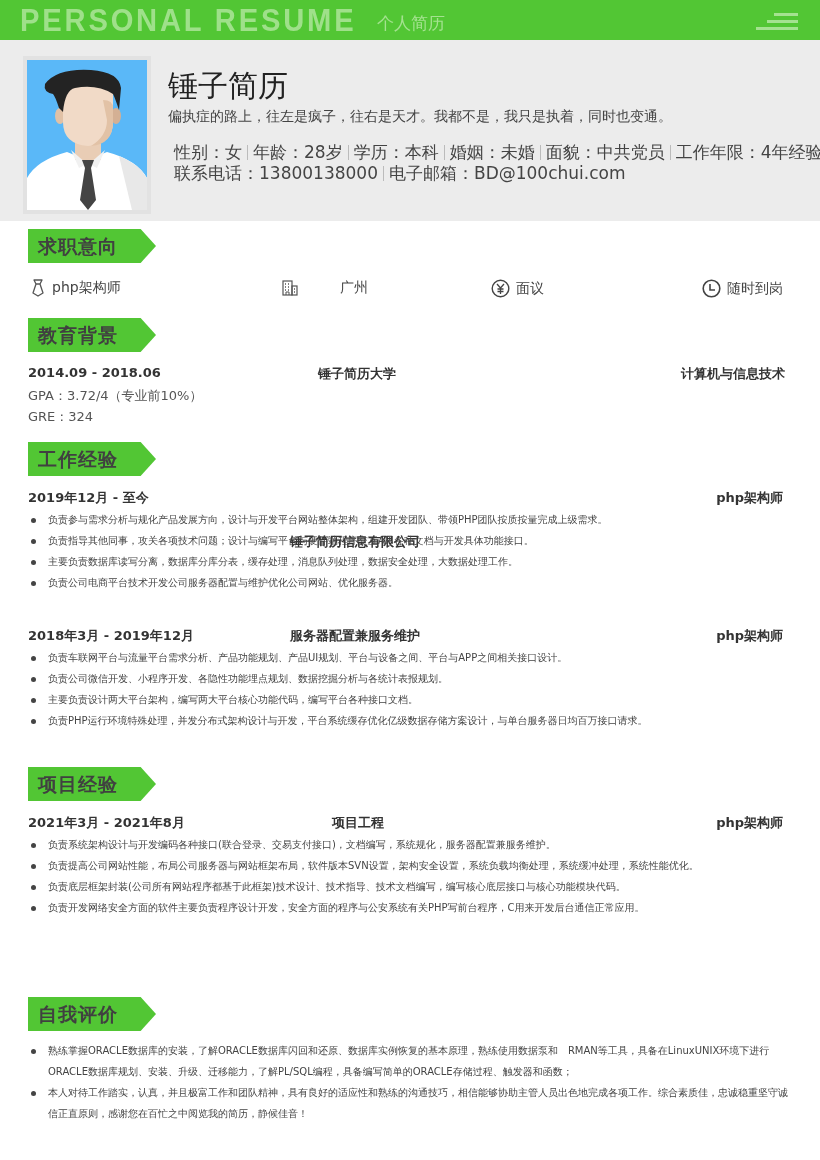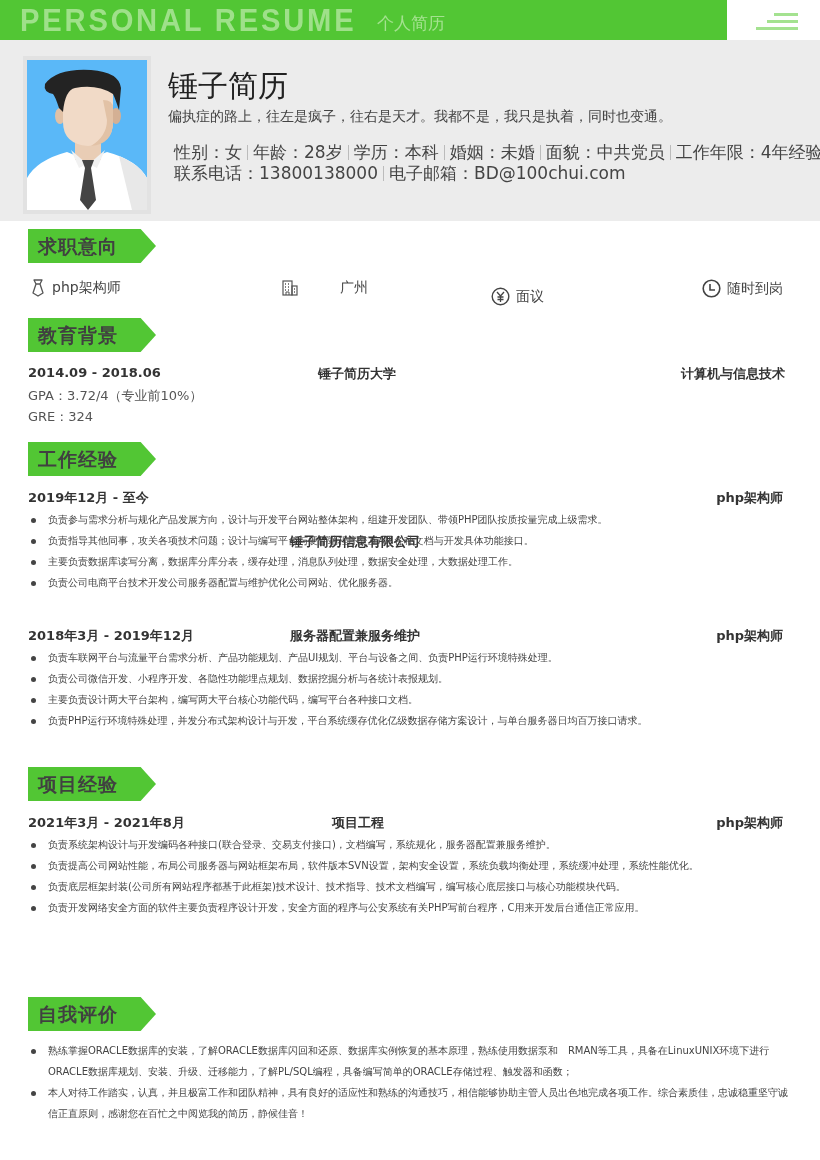--- a/index.html
+++ b/index.html
@@ -1,20 +1,20 @@
 <!DOCTYPE html>
 <html><head>
 <meta charset="utf-8">
 <style>
   * { box-sizing: border-box; margin: 0; padding: 0; }
   html, body { width: 820px; height: 1160px; background: #ffffff; overflow: hidden; }
   body { font-family: "DejaVu Sans", "Liberation Sans", sans-serif; color: #333; position: relative; }
 
   
-  .topbar { position: absolute; left: 0; top: 0; width: 727px; height: 40px; background: #52c634; }
+  .topbar { position: absolute; left: 0; top: 0; width: 820px; height: 40px; background: #52c634; }
   .topbar .en { position: absolute; left: 20px; top: 2px; font-family: "Liberation Sans", sans-serif; font-weight: bold; font-size: 31px; letter-spacing: 3px; color: #9fe08a; line-height: 38px; transform: scaleX(0.94); transform-origin: left center; }
   .topbar .cn { position: absolute; left: 377px; top: 11px; font-size: 17px; color: #a4e290; line-height: 24px; }
   .menu-icon { position: absolute; left: 755px; top: 13px; width: 43px; height: 18px; cursor: pointer; }
   .menu-icon span { position: absolute; right: 0; height: 3px; background: #a4e290; }
   .menu-icon .l1 { top: 0; width: 24px; }
   .menu-icon .l2 { top: 7px; width: 31px; }
   .menu-icon .l3 { top: 14px; width: 42px; }
 
   
   .profile { position: absolute; left: 0; top: 40px; width: 820px; height: 181px; background: #ececec; }
@@ -107,21 +107,21 @@
 </div>
 <div class="intent" style="left:282px;gap:35px;">
   <svg width="17" height="16" viewBox="0 0 17 16">
       <rect x="1" y="1" width="9" height="14" fill="none" stroke="#555" stroke-width="1.2"></rect>
       <rect x="10" y="6" width="5" height="9" fill="none" stroke="#555" stroke-width="1.2"></rect>
       <path d="M3 4h1M6 4h1M3 7h1M6 7h1M3 10h1M6 10h1M12 9h1M12 12h1" stroke="#555" stroke-width="1.4"></path>
       <path d="M4 15v-3h3v3" stroke="#555" stroke-width="1" fill="none"></path>
     </svg>
   <span>广州</span>
 </div>
-<div class="intent" style="left:491px;margin-top:8px;">
+<div class="intent" style="left:491px;">
   <svg width="19" height="19" viewBox="0 0 19 19">
       <circle cx="9.5" cy="9.5" r="8.3" fill="none" stroke="#444" stroke-width="1.4"></circle>
       <path d="M6 5 L9.5 9 L13 5 M9.5 9 V15 M6.5 10 H12.5 M6.5 12.5 H12.5" fill="none" stroke="#444" stroke-width="1.3"></path>
     </svg>
   <span>面议</span>
 </div>
 <div class="intent" style="left:702px;">
   <svg width="19" height="19" viewBox="0 0 19 19">
       <circle cx="9.5" cy="9.5" r="8.3" fill="none" stroke="#444" stroke-width="1.6"></circle>
       <path d="M8 5 V11 H13" fill="none" stroke="#444" stroke-width="1.6"></path>
@@ -157,21 +157,21 @@
   <li>主要负责数据库读写分离，数据库分库分表，缓存处理，消息队列处理，数据安全处理，大数据处理工作。</li>
   <li>负责公司电商平台技术开发公司服务器配置与维护优化公司网站、优化服务器。</li>
 </ul>
 
 <div class="row" style="top:627px;">
   <span class="abs b" style="left:0;">2018年3月 - 2019年12月</span>
   <span class="abs b" style="left:262px;">服务器配置兼服务维护</span>
   <span class="abs b" style="right:2px;">php架构师</span>
 </div>
 <ul class="bullets" style="top:647px;">
-  <li>负责车联网平台与流量平台需求分析、产品功能规划、产品UI规划、平台与设备之间、负责PHP运行环境特殊处理。</li>
+  <li>负责车联网平台与流量平台需求分析、产品功能规划、产品UI规划、平台与设备之间、平台与APP之间相关接口设计。</li>
   <li>负责公司微信开发、小程序开发、各隐性功能埋点规划、数据挖掘分析与各统计表报规划。</li>
   <li>主要负责设计两大平台架构，编写两大平台核心功能代码，编写平台各种接口文档。</li>
   <li>负责PHP运行环境特殊处理，并发分布式架构设计与开发，平台系统缓存优化亿级数据存储方案设计，与单台服务器日均百万接口请求。</li>
 </ul>
 
 <div class="sec-head" style="top:767px;">
   <div class="bg"></div>
     <div class="t">项目经验</div>
 </div>
 <div class="row" style="top:814px;">

